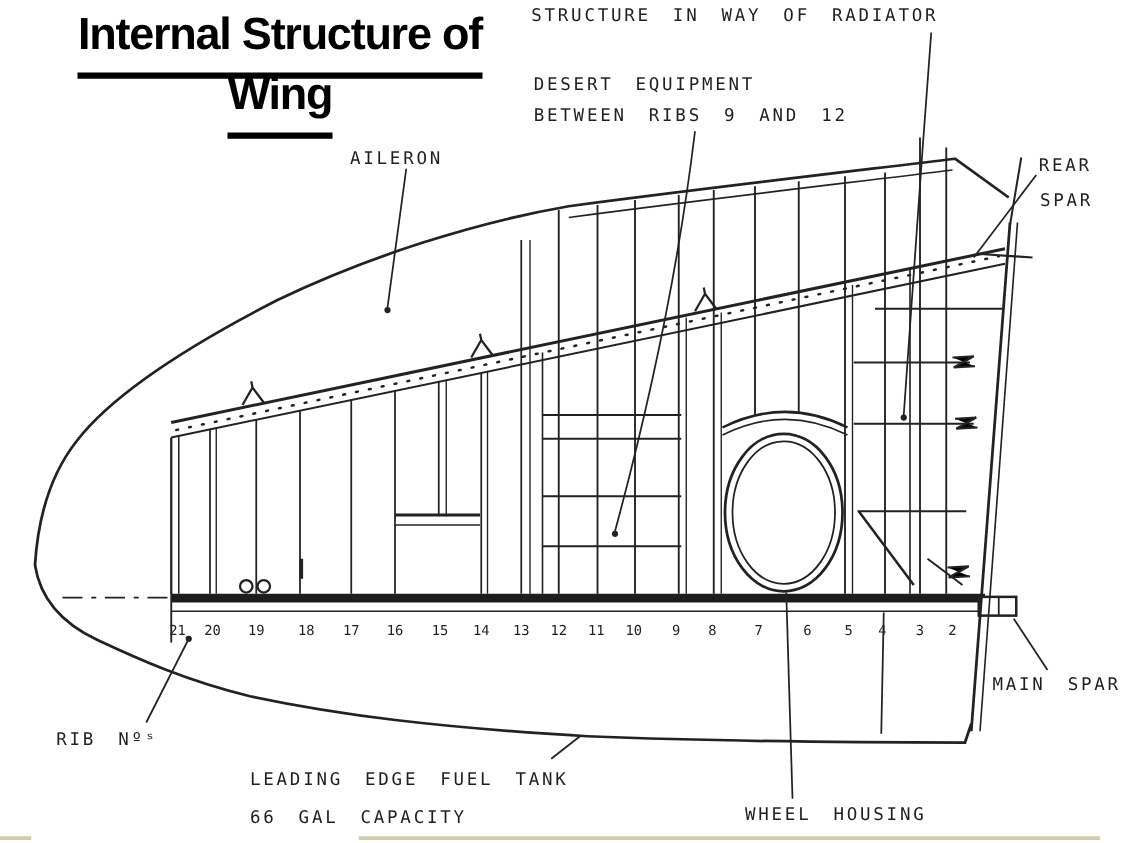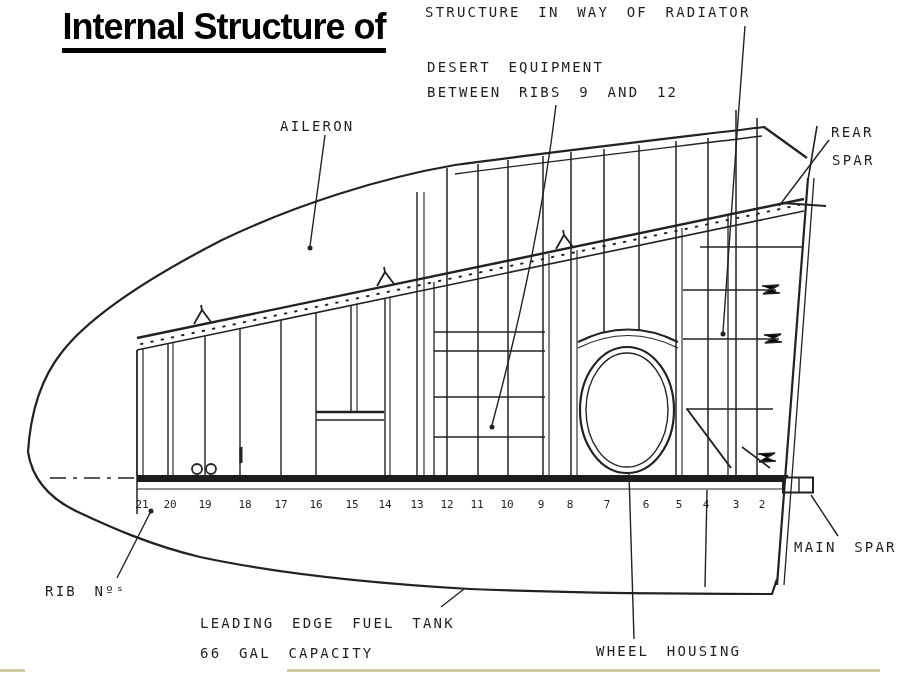--- a/index.html
+++ b/index.html
@@ -8,21 +8,21 @@
     background:#ffffff;
     font-family:"Liberation Sans",sans-serif;
   }
   .stage{position:absolute;left:0;top:0;width:900px;height:674px;}
   .title{
     position:absolute;left:22px;top:4px;width:404px;
     text-align:center;color:#000;
     font-family:"Liberation Sans",sans-serif;
     font-weight:bold;font-size:36px;letter-spacing:-1px;line-height:1.28;
   }
-  .title .uline{border-bottom:5px solid #000;padding-bottom:1px;text-align:center;}
+  .title .uline{border-bottom:5px solid #000;padding-bottom:11px;text-align:center;}
   .title .line2{display:block;margin-top:2px;}
   svg.diagram{position:absolute;left:0;top:0;}
   .dtxt{
     font-family:"DejaVu Sans Mono",monospace;
     font-size:14px;letter-spacing:2.2px;word-spacing:7px;
     fill:#1f1f1f;
   }
   .rnum{
     font-family:"DejaVu Sans Mono",monospace;
     font-size:11px;fill:#1f1f1f;text-anchor:middle;letter-spacing:0;
@@ -32,20 +32,21 @@
   .strip.s1{left:0;width:25px;}
   .strip.s2{left:287px;width:593px;}
 </style>
 </head>
 <body>
 
 <div class="stage">
 
   <div class="title">
     <span class="uline">Internal Structure of</span>
+    <span class="line2"><span class="uline">Wing</span></span>
   </div>
 
   <svg class="diagram" width="900" height="674" viewBox="0 0 900 674">
 
     <g>
       <path class="ink" stroke-width="2.2" d="M 28 452 C 30 420 38 382 62 352 C 90 316 150 277 222 240 C 295 205 380 178 455 165 C 560 151 690 136 764 127 L 807 158"></path>
       <path class="ink" stroke-width="2.2" d="M 28 452 C 32 478 48 498 78 512 C 110 527 150 545 200 557 C 270 572 350 582 470 589 C 570 593 670 594 772 594 L 777 579"></path>
       <path class="ink" stroke-width="1.4" d="M 455 174 C 560 160 690 145 762 136"></path>
     </g>
 

